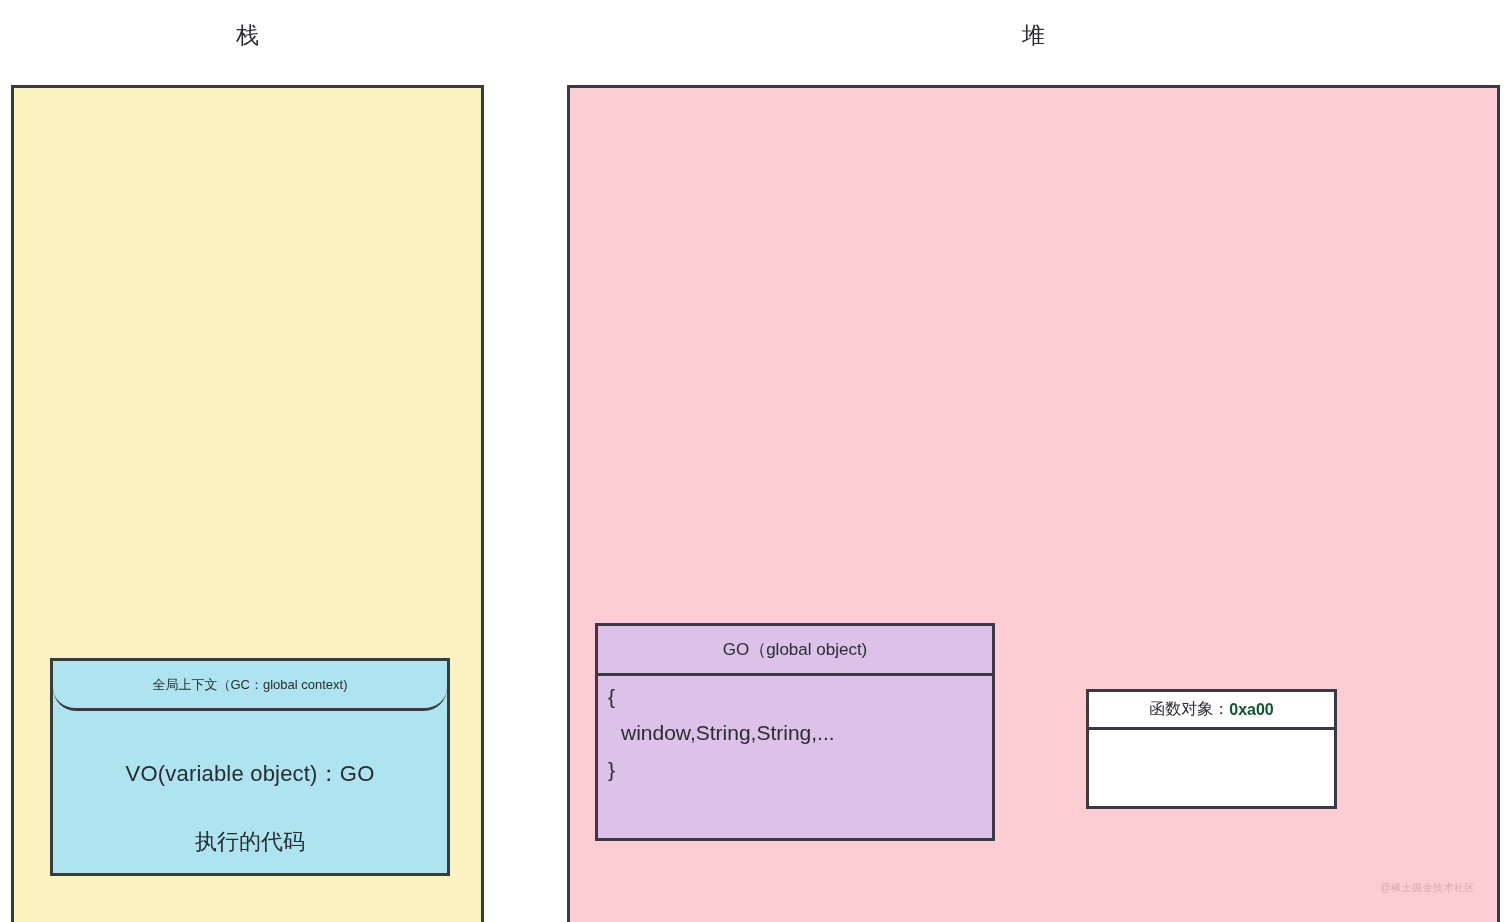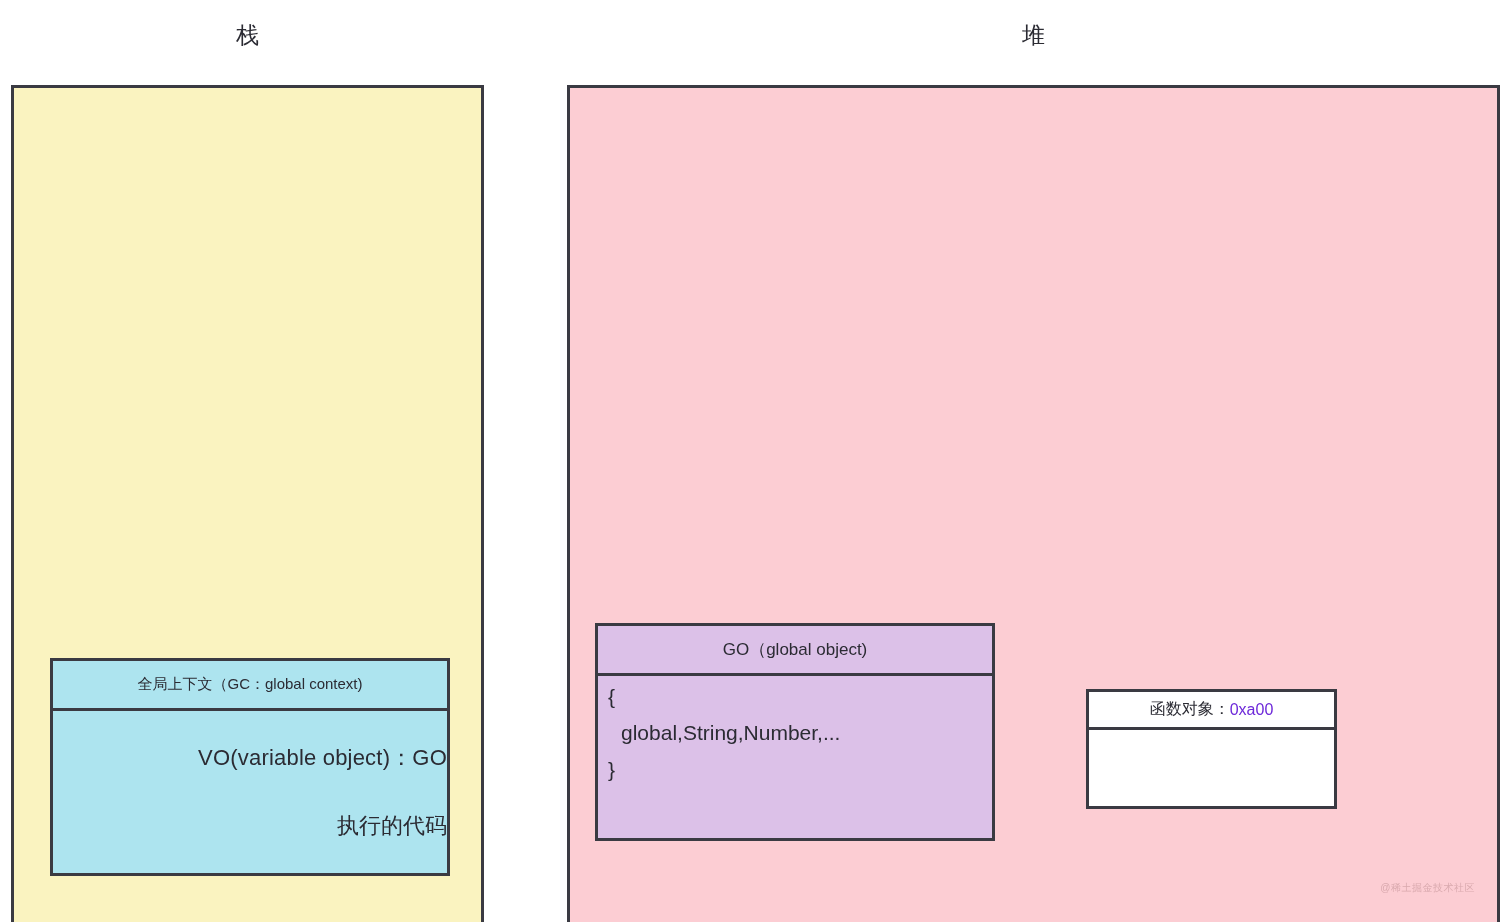--- a/index.html
+++ b/index.html
@@ -72,26 +72,27 @@
   
   #global-context-panel {
     left: 36px;
     top: 570px;
     width: 400px;
     height: 218px;
     background: #ade4ef;
   }
   #global-context-panel .panel-header {
     height: 50px;
-    font-size: 15px;
+    font-size: 13px;
+    border-radius: 23px;
   }
   #global-context-panel .panel-body {
-    align-items: flex-end;
+    align-items: center;
     justify-content: flex-start;
-    padding-top: 36px;
+    padding-top: 52px;
   }
   .vo-line {
     font-size: 22px;
     line-height: 1;
     letter-spacing: 0.2px;
   }
   .code-line {
     font-size: 22px;
     line-height: 1;
     margin-top: 46px;
@@ -112,21 +113,21 @@
   }
   #go-panel .panel-body {
     padding: 6px 0 0 10px;
     font-size: 21px;
     line-height: 1;
     justify-content: flex-start;
   }
   .go-brace { margin: 4px 0 0 0; }
   .go-prop  { margin: 15px 0 0 13px; }
   .go-close { margin: 16px 0 0 0; }
-  .addr-ref { color: #6d28d9; font-weight: normal; }
+  .addr-ref { color: #14532d; font-weight: bold; }
 
   
   #function-object-panel {
     left: 516px;
     top: 601px;
     width: 251px;
     height: 120px;
     background: #ffffff;
     gap: 28px;
   }
@@ -164,21 +165,21 @@
     </div>
   </div>
 </div>
 
 <div class="memory-region" id="heap-region">
 
   <div class="panel" id="go-panel">
     <div class="panel-header">GO（global object)</div>
     <div class="panel-body">
       <div class="go-brace">{</div>
-      <div class="go-prop">global,String,Number,...</div>
+      <div class="go-prop">window,String,String,...</div>
       <div class="go-close">}</div>
     </div>
   </div>
 
   <div class="panel" id="function-object-panel">
     <div class="panel-header">
         <span>函数对象：</span>
         <span class="addr-ref">0xa00</span>
       </div>
     <div class="panel-body"></div>

